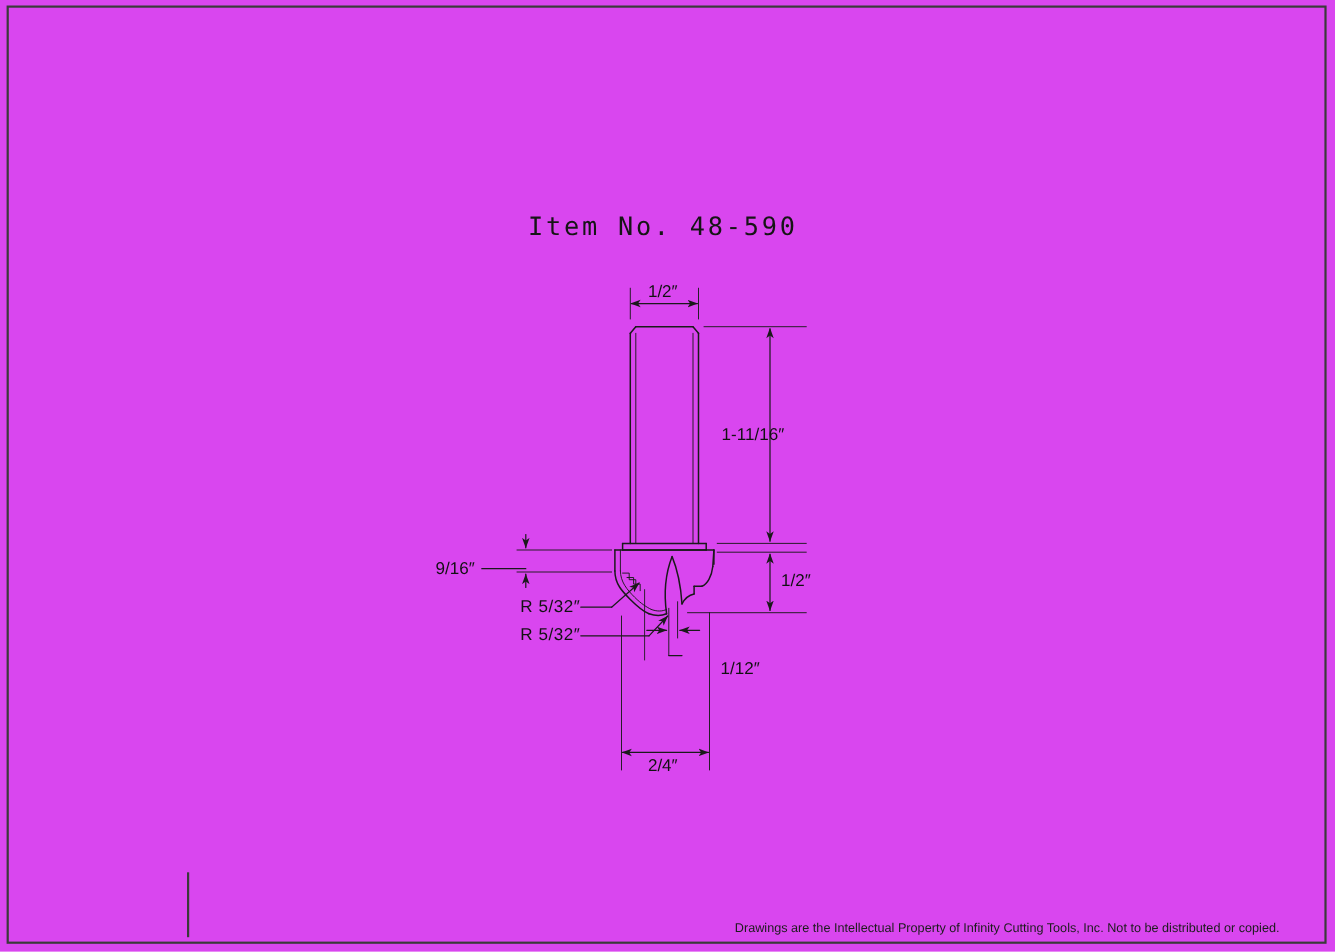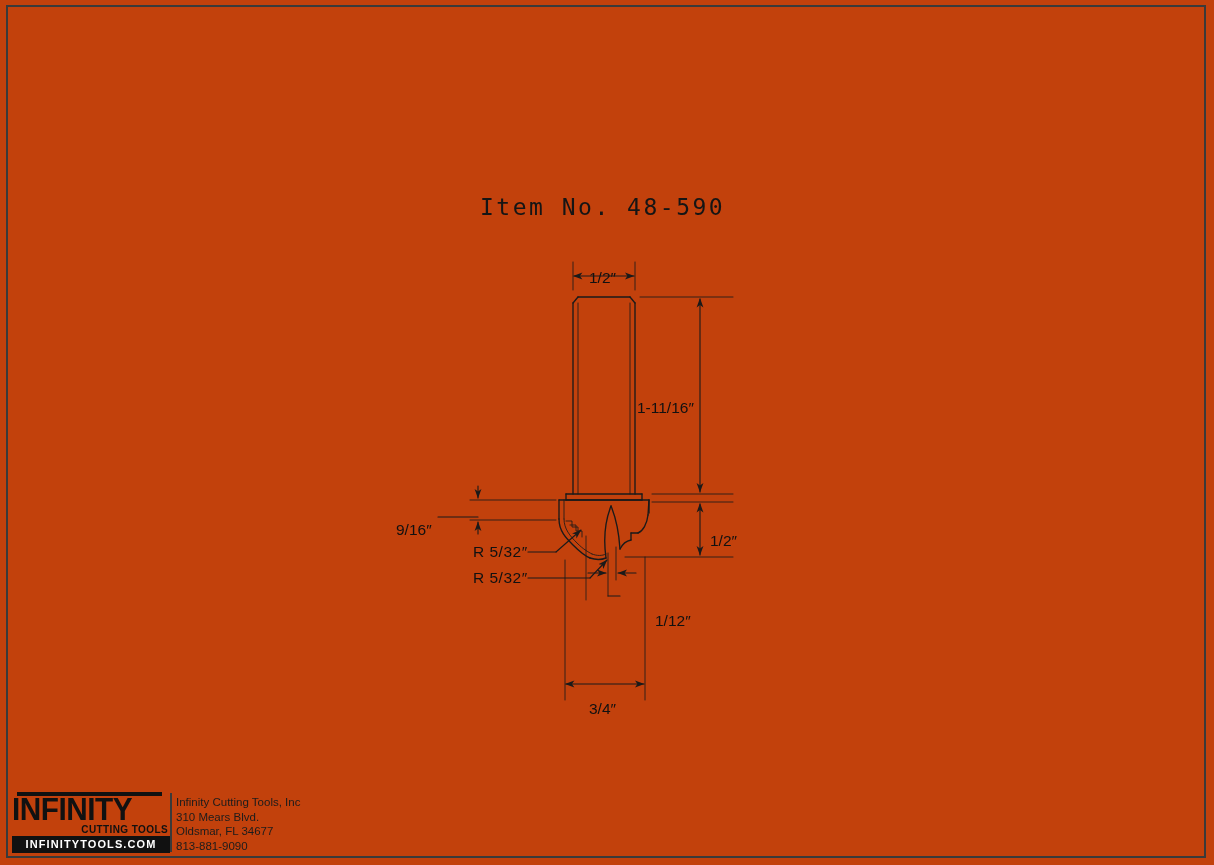--- a/index.html
+++ b/index.html
@@ -13,21 +13,21 @@
     font-family: "Liberation Sans", sans-serif;
     overflow: hidden;
     position: relative;
   }
 
   #sheet {
     position: absolute;
     left: 0; top: 0;
     width: 1214px;
     height: 865px;
-    background: #c2410c;
+    background: #d946ef;
   }
 
   
   #frame {
     position: absolute;
     left: 6px;
     top: 5px;
     width: 1200px;
     height: 853px;
     border: 2px solid #3a3a3a;
@@ -157,21 +157,20 @@
     white-space: nowrap;
   }
 
   
   .dim {
     position: absolute;
     font-family: "Liberation Sans", sans-serif;
     font-size: 15.5px;
     color: #111;
     white-space: nowrap;
-    margin-top: 12px;
   }
   .dim-r {
     position: absolute;
     font-family: Liberation Sans, sans-serif;
     font-size: 15.5px;
     color: #111;
     white-space: nowrap;
     letter-spacing: 0.5px;
   }
 </style>
@@ -281,48 +280,33 @@
       <line x1="528" y1="578" x2="590" y2="578" stroke-width="1.1"></line>
       <path d="M 590,578 L 607,560" stroke-width="1.1" marker-end="url(#arrEnd)"></path>
 
       <line x1="586" y1="536" x2="586" y2="600" stroke-width="0.8"></line>
 
     </g>
   </svg>
 
   <div class="dim" style="left:589px; top:257px;">1/2″</div>
 
-  <div class="dim" style="left:637px; top:387px;">1-11/16″</div>
+  <div class="dim" style="left:656px; top:387px;">1-11/16″</div>
 
   <div class="dim" style="left:710px; top:520px;">1/2″</div>
 
   <div class="dim" style="left:396px; top:509px;">9/16″</div>
 
   <div class="dim-r" style="left:473px; top:543px;">R  5/32″</div>
 
   <div class="dim-r" style="left:473px; top:569px;">R  5/32″</div>
 
   <div class="dim" style="left:655px; top:600px;">1/12″</div>
 
-  <div class="dim" style="left:589px; top:688px;">3/4″</div>
-
-  <div id="footer-logo">
-    <div class="logo-topbar"></div>
-    <div class="logo-word">INFINITY</div>
-    <svg class="logo-arrow" width="32" height="34" viewBox="0 0 32 34" style="position:absolute;left:124px;top:1px;">
-      <path d="M2,2 L30,2 L16,32 Z" fill="#111111"></path>
-    </svg>
-    <div class="logo-sub">CUTTING TOOLS</div>
-    <div class="logo-url-box"></div>
-    <div class="logo-url-text">INFINITYTOOLS.COM</div>
-  </div>
+  <div class="dim" style="left:589px; top:688px;">2/4″</div>
+
 
   <div id="footer-divider"></div>
 
-  <div id="footer-address">
-    <div>Infinity Cutting Tools, Inc</div>
-    <div>310 Mears Blvd.</div>
-    <div>Oldsmar, FL  34677</div>
-    <div>813-881-9090</div>
-  </div>
-
+
+  <div id="footer-copyright">Drawings are the Intellectual Property of Infinity Cutting Tools, Inc. Not to be distributed or copied.</div>
 
 </div>
 
 </body></html>

